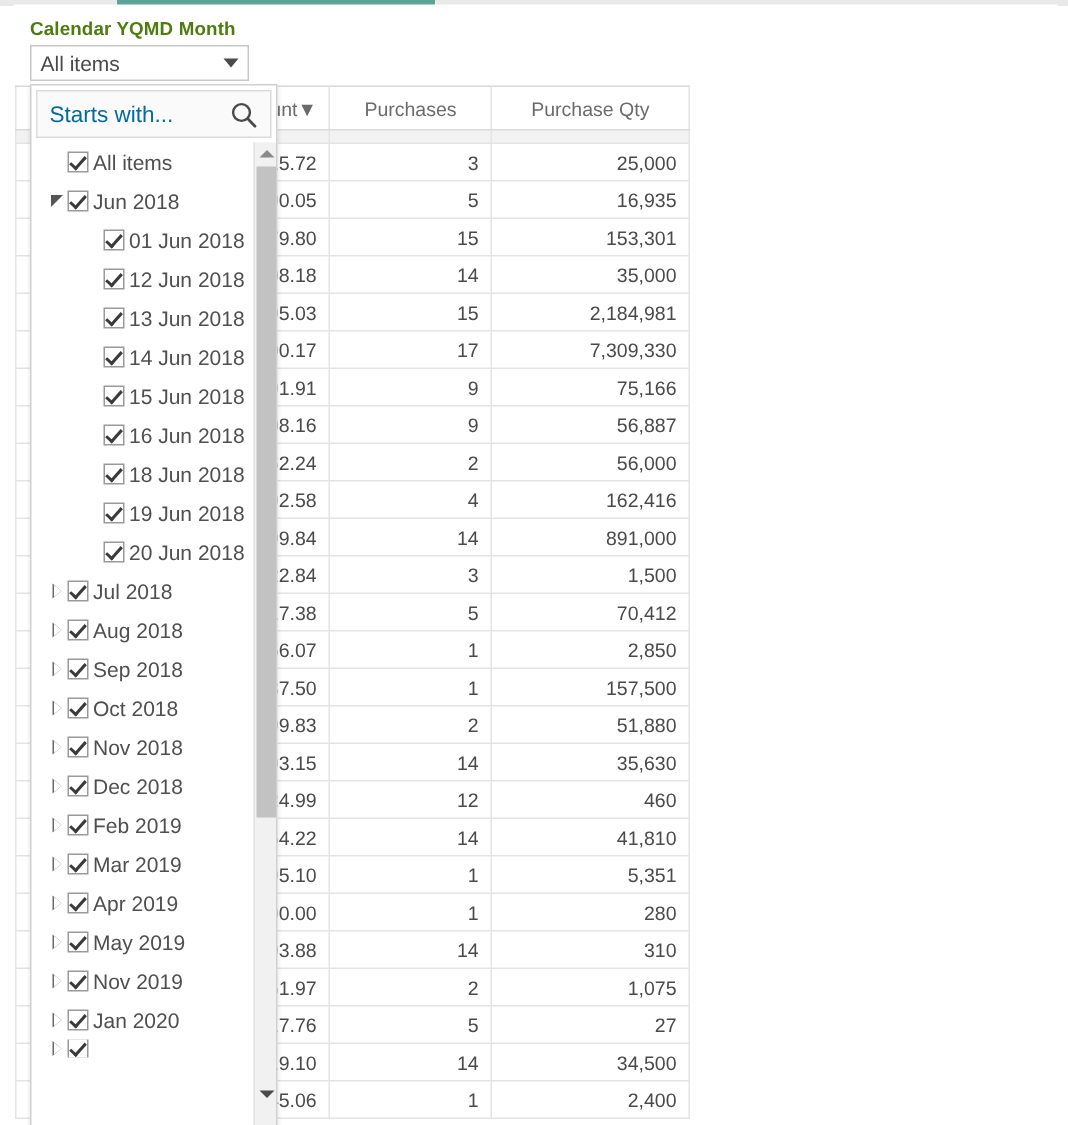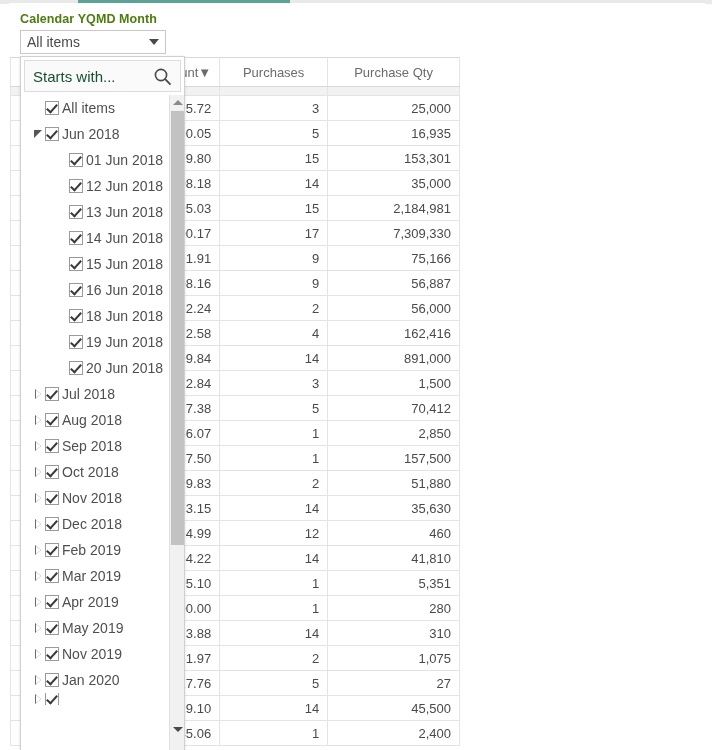--- a/index.html
+++ b/index.html
@@ -153,21 +153,21 @@
     height: 32px;
     border: 1px solid #dcdcdc;
     background: #fafafa;
     box-sizing: border-box;
     display: flex;
     align-items: center;
     padding: 0 8px;
   }
   #search-box .placeholder {
     flex: 1;
-    color: #14532d;
+    color: #0369a1;
     font-size: 15px;
   }
   #search-icon svg { display: block; }
 
   #options-list {
     position: absolute;
     left: 0;
     top: 38px;
     right: 16px;
     bottom: 0;
@@ -451,21 +451,21 @@
       <tr>
         <td class="cell-dim"></td>
         <td>13,217.76</td>
         <td>5</td>
         <td>27</td>
       </tr>
       <tr>
         <td class="cell-dim"></td>
         <td>11,719.10</td>
         <td>14</td>
-        <td>45,500</td>
+        <td>34,500</td>
       </tr>
       <tr>
         <td class="cell-dim"></td>
         <td>4,245.06</td>
         <td>1</td>
         <td>2,400</td>
       </tr>
     </tbody>
 </table>
 

